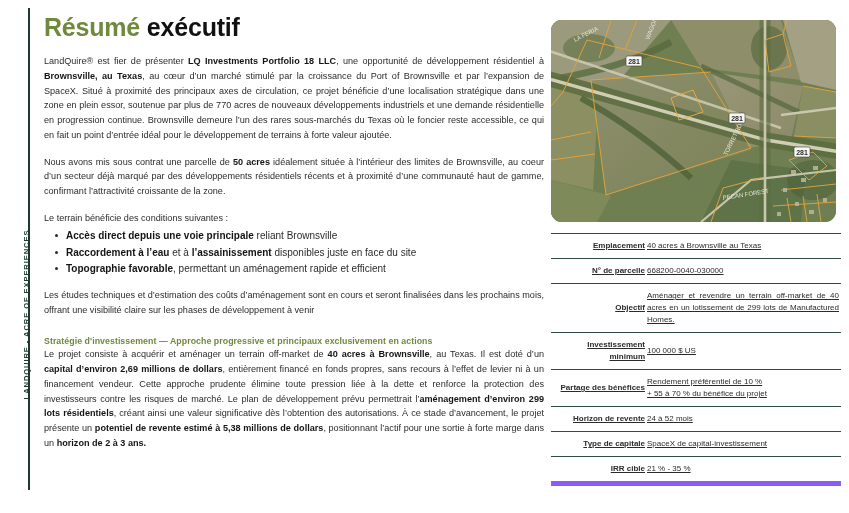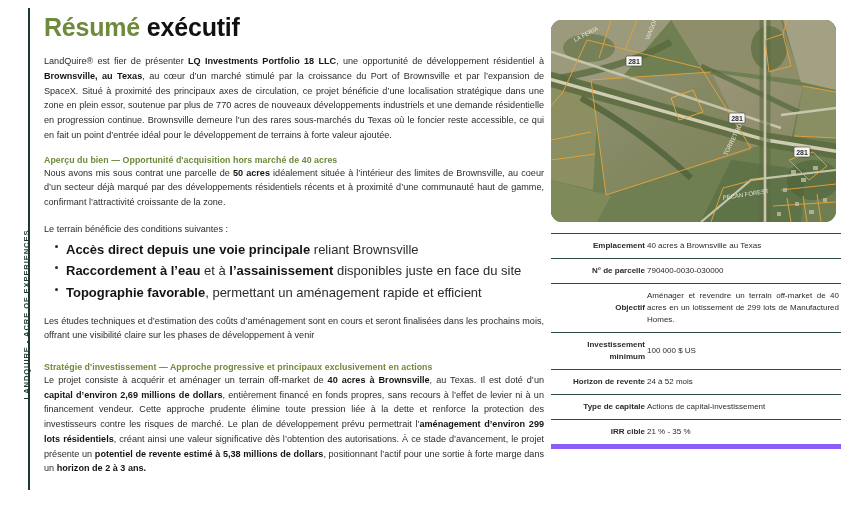--- a/index.html
+++ b/index.html
@@ -71,21 +71,21 @@
     font-size:9.1px;
     line-height:1.62;
     color:#2b2b2b;
   }
   ul.conds{
     margin:0 0 11px 0;
     padding-left:22px;
     list-style:none;
   }
   ul.conds li{
-    font-size:13px;
+    font-size:10px;
     line-height:1.62;
     position:relative;
     color:#2b2b2b;
   }
   ul.conds li:before{
     content:"";
     position:absolute;left:-11px;top:6px;
     width:3px;height:3px;border-radius:50%;
     background:#2b2b2b;
   }
@@ -100,21 +100,21 @@
   .map{
     position:absolute;left:0px;top:20px;width:285px;height:202px;
     border-radius:11px;
     overflow:hidden;
     background:#7c8a5e;
   }
   .map svg{display:block;}
 
   
   .tablewrap{
-    position:absolute;left:0px;top:233px;width:290px;
+    position:absolute;left:0px;top:233px;width:290px;text-decoration:underline;
   }
   table.facts{
     border-collapse:collapse;
     width:290px;
     table-layout:fixed;
   }
   table.facts td{
     font-size:8px;
     line-height:1.5;
     padding:6px 2px 6px 0;
@@ -148,21 +148,20 @@
 
   <div class="content">
 
     <h1 class="title">
       <span class="accent">Résumé</span>
       <span>exécutif</span>
     </h1>
 
     <p class="body">LandQuire® est fier de présenter <b>LQ Investments Portfolio 18 LLC</b>, une opportunité de développement résidentiel à <b>Brownsville, au Texas</b>, au cœur d’un marché stimulé par la croissance du Port of Brownsville et par l’expansion de SpaceX. Situé à proximité des principaux axes de circulation, ce projet bénéficie d’une localisation stratégique dans une zone en plein essor, soutenue par plus de 770 acres de nouveaux développements industriels et une demande résidentielle en progression continue. Brownsville demeure l’un des rares sous-marchés du Texas où le foncier reste accessible, ce qui en fait un point d’entrée idéal pour le développement de terrains à forte valeur ajoutée.</p>
 
-    <h2 class="section">Aperçu du bien — Opportunité d'acquisition hors marché de 40 acres</h2>
     <p class="body">Nous avons mis sous contrat une parcelle de <b>50 acres</b> idéalement située à l’intérieur des limites de Brownsville, au coeur d’un secteur déjà marqué par des développements résidentiels récents et à proximité d’une communauté haut de gamme, confirmant l’attractivité croissante de la zone.</p>
 
     <p class="lead">Le terrain bénéficie des conditions suivantes :</p>
     <ul class="conds">
       <li><b>Accès direct depuis une voie principale</b> reliant Brownsville</li>
       <li><b>Raccordement à l’eau</b> et à <b>l’assainissement</b> disponibles juste en face du site</li>
       <li><b>Topographie favorable</b>, permettant un aménagement rapide et efficient</li>
     </ul>
 
     <p class="body">Les études techniques et d’estimation des coûts d’aménagement sont en cours et seront finalisées dans les prochains mois, offrant une visibilité claire sur les phases de développement à venir</p>
@@ -275,37 +274,41 @@
 
     <div class="tablewrap">
       <table class="facts">
         <tbody>
           <tr>
             <td class="k">Emplacement</td>
             <td class="v">40 acres à Brownsville au Texas</td>
           </tr>
           <tr>
             <td class="k">N° de parcelle</td>
-            <td class="v">790400-0030-030000</td>
+            <td class="v">668200-0040-030000</td>
           </tr>
           <tr>
             <td class="k">Objectif</td>
             <td class="v just">Aménager et revendre un terrain off-market de 40 acres en un lotissement de 299 lots de Manufactured Homes.</td>
           </tr>
           <tr>
             <td class="k">Investissement minimum</td>
             <td class="v">100 000 $ US</td>
           </tr>
           <tr>
+            <td class="k">Partage des bénéfices</td>
+            <td class="v">Rendement préférentiel de 10 %<br>+ 55 à 70 % du bénéfice du projet</td>
+          </tr>
+          <tr>
             <td class="k">Horizon de revente</td>
             <td class="v">24 à 52 mois</td>
           </tr>
           <tr>
             <td class="k">Type de capitale</td>
-            <td class="v">Actions de capital-investissement</td>
+            <td class="v">SpaceX de capital-investissement</td>
           </tr>
           <tr>
             <td class="k">IRR cible</td>
             <td class="v">21 % - 35 %</td>
           </tr>
         </tbody>
       </table>
     </div>
 
   </div>

